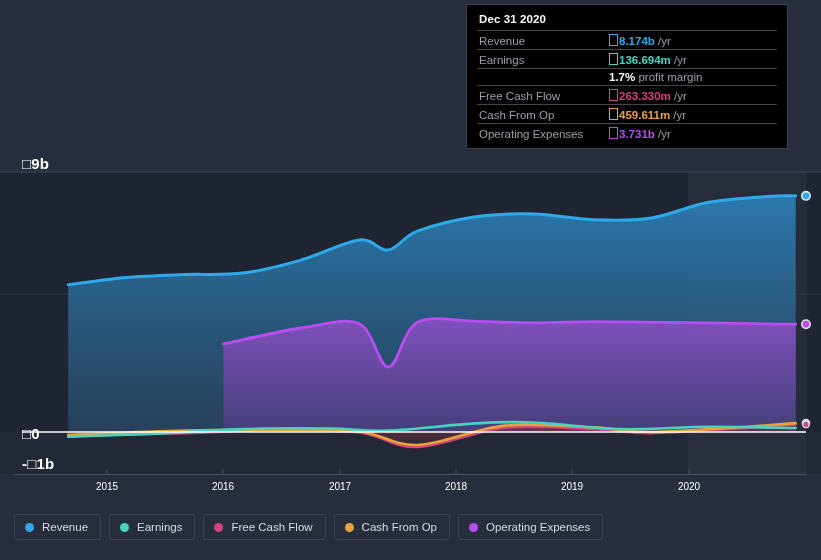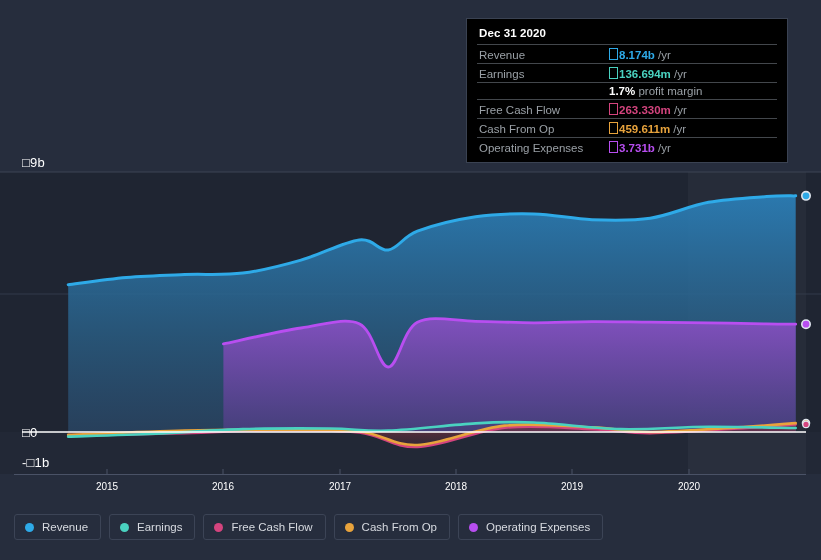--- a/index.html
+++ b/index.html
@@ -11,42 +11,42 @@
   }
   #root{position:relative;width:821px;height:560px;}
 
   
   .plot-wrap{position:absolute;left:0;top:160px;width:821px;height:318px;}
   .plot-svg{display:block;}
 
   .axis-label{
     position:absolute;
     color:#ffffff;
-    font-size:13px;
-    font-weight:normal;
+    font-size:15px;
+    font-weight:bold;
     letter-spacing:.2px;
     white-space:nowrap;
   }
   #y-top{left:22px;top:155px;}
   #y-zero{left:22px;top:425px;}
   #y-neg{left:22px;top:455px;}
 
   .x-axis-label{
     position:absolute;
     top:481px;
     color:#ffffff;
     font-size:10px;
     transform:translateX(-50%);
     white-space:nowrap;
   }
 
   
   .tooltip{
     position:absolute;
-    left:466px;top:18px;
+    left:466px;top:4px;
     width:322px;
     background:#000000;
     border:1px solid #3a4252;
     box-sizing:border-box;
     padding:7px 10px 6px 10px;
   }
   .tt-title{
     color:#ffffff;
     font-size:11.5px;
     font-weight:bold;

